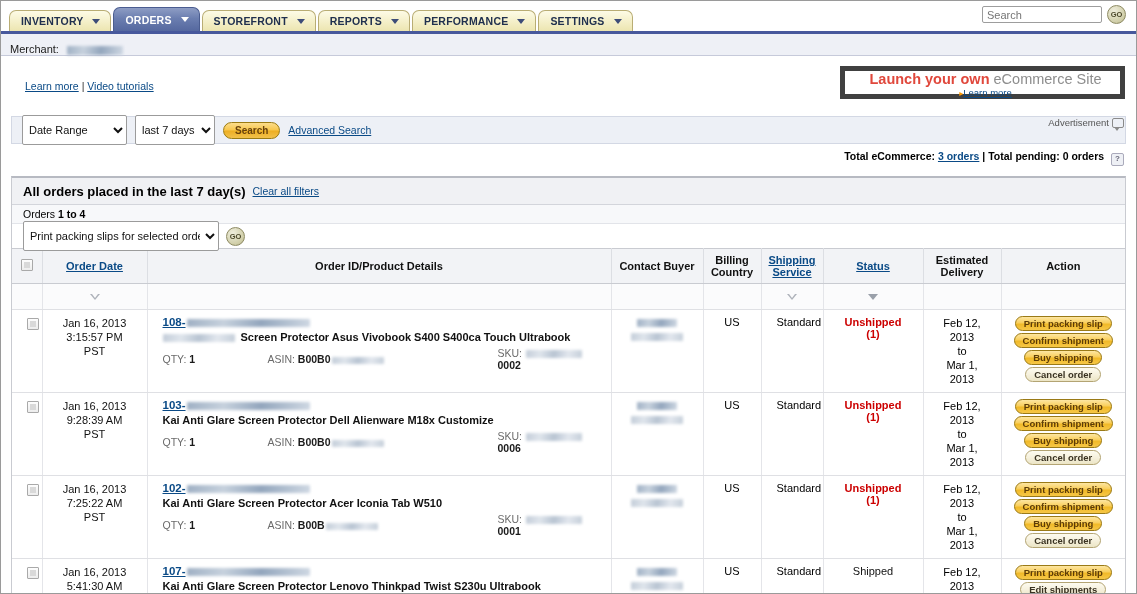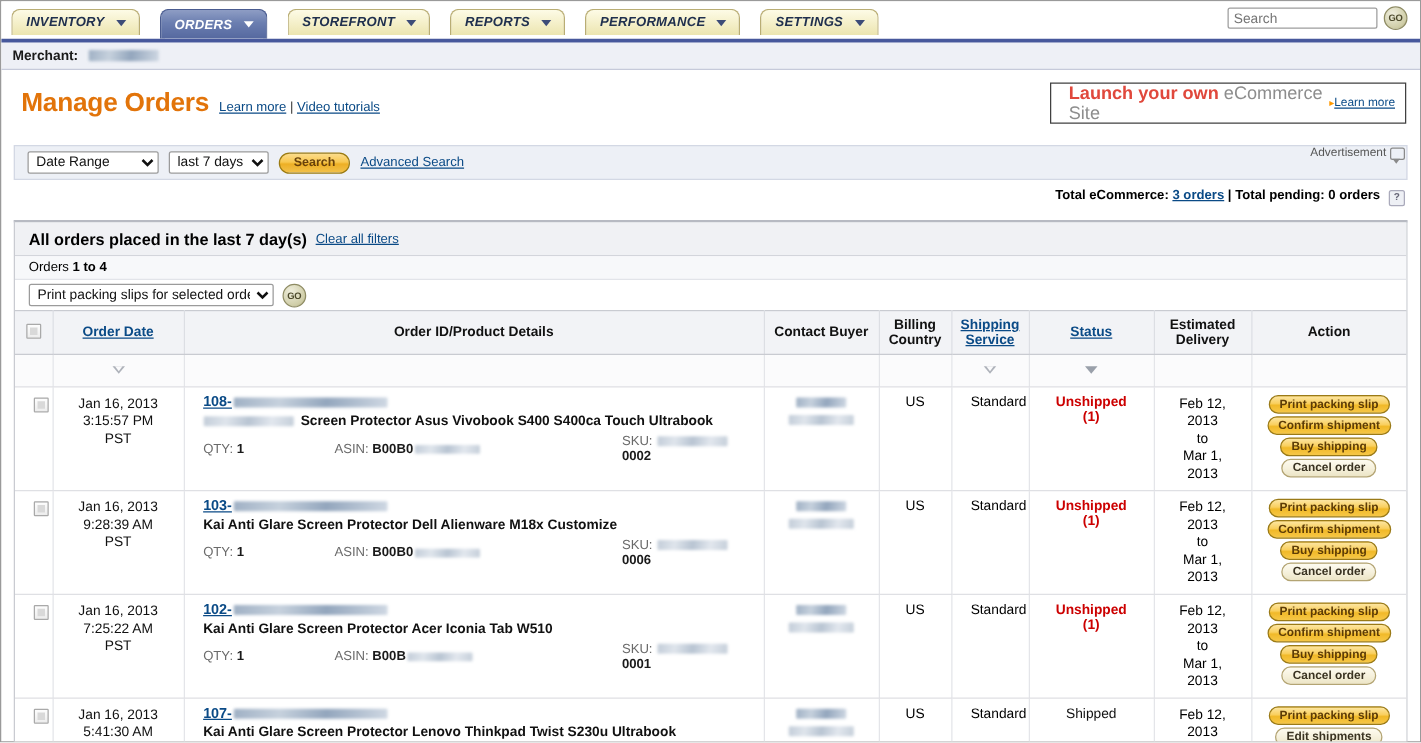--- a/index.html
+++ b/index.html
@@ -27,23 +27,22 @@
     position: relative;
     height: 33px;
     background: #ffffff;
     border-bottom: 3px solid #47589c;
     box-sizing: border-box;
   }
   .tabs {
     position: absolute;
     left: 8px; bottom: 0;
     display: flex;
-    align-items: flex-start;
-    gap: 16px;
-    font-style: italic;
+    align-items: flex-end;
+    gap: 2px;
   }
   .tab {
     position: relative;
     height: 21px;
     padding: 0 10px 0 11px;
     display: flex; align-items: center; gap: 9px;
     font-size: 10.5px;
     font-weight: bold;
     letter-spacing: 0.2px;
     color: #20304e;
@@ -97,24 +96,24 @@
     cursor: pointer;
     box-sizing: border-box;
     letter-spacing: -0.2px;
   }
 
   
   .merchant-bar {
     height: 22px;
     background: #eef0f6;
     border-bottom: 1px solid #c6cada;
-    display: flex; align-items: center;
+    display: flex; align-items: flex-end;
     padding-left: 9px;
     font-size: 11px;
-    font-weight: bold;
+    font-weight: normal;
     color: #1a1a1a;
     box-sizing: border-box;
   }
   .blur {
     display: inline-block;
     background: linear-gradient(100deg,#c2ccd8 0%,#dfe5ec 25%,#b8c4d2 50%,#e2e7ee 75%,#c4ced9 100%);
     filter: blur(1.4px);
     border-radius: 1px;
     vertical-align: middle;
   }
@@ -148,25 +147,26 @@
     font-size: 10.5px;
     color: #333;
   }
   .title-links a { color: #0a4a86; }
   a { color: #0a4a86; text-decoration: underline; cursor: pointer; }
 
   .ad-box {
     position: absolute;
     right: 1px; top: 10px;
     width: 285px; height: 33px;
-    border: 1px solid #404040;
+    border: 5px solid #404040;
     background: #fff;
     display: flex; align-items: center; justify-content: space-between;
     padding: 0 8px 0 14px;
     box-sizing: border-box;
+    flex-direction: column;
   }
   .ad-text { font-size: 14.5px; }
   .ad-text .red { color: #e0483c; font-weight: bold; }
   .ad-text .grey { color: #8d8d8d; }
   .ad-learn { font-size: 9.5px; white-space: nowrap; }
   .ad-learn .arrow { color: #f90; font-size: 8px; }
   .ad-caption {
     position: absolute;
     right: 2px; top: 61px;
     font-size: 9.5px;
@@ -196,21 +196,21 @@
     background: #edf0f6;
     border: 1px solid #d3d8e4;
     display: flex; align-items: center;
     padding-left: 10px;
     gap: 8px;
     box-sizing: border-box;
   }
   select.sel {
     font-family: "Liberation Sans", sans-serif;
     font-size: 11px;
-    height: 18px;
+    height: 30px;
     border: 1px solid #9b9b9b;
     background: #fff;
     color: #111;
     border-radius: 2px;
     padding: 0 2px;
     box-sizing: border-box;
   }
   .gold-btn {
     height: 17px;
     padding: 0 11px;
@@ -470,21 +470,20 @@
   </div>
 
   <div class="merchant-bar">
     <span>Merchant:</span>
     <span class="blur dark" style="width:56px;height:9px;margin-left:8px;"></span>
   </div>
 
   <div class="content">
 
     <div class="title-row">
-      <div class="page-title">Manage Orders</div>
       <div class="title-links">
         <a>Learn more</a>
         <span>|</span>
         <a>Video tutorials</a>
       </div>
 
       <div class="ad-box">
         <div class="ad-text">
           <span class="red">Launch your own</span>
           <span class="grey">eCommerce Site</span>

